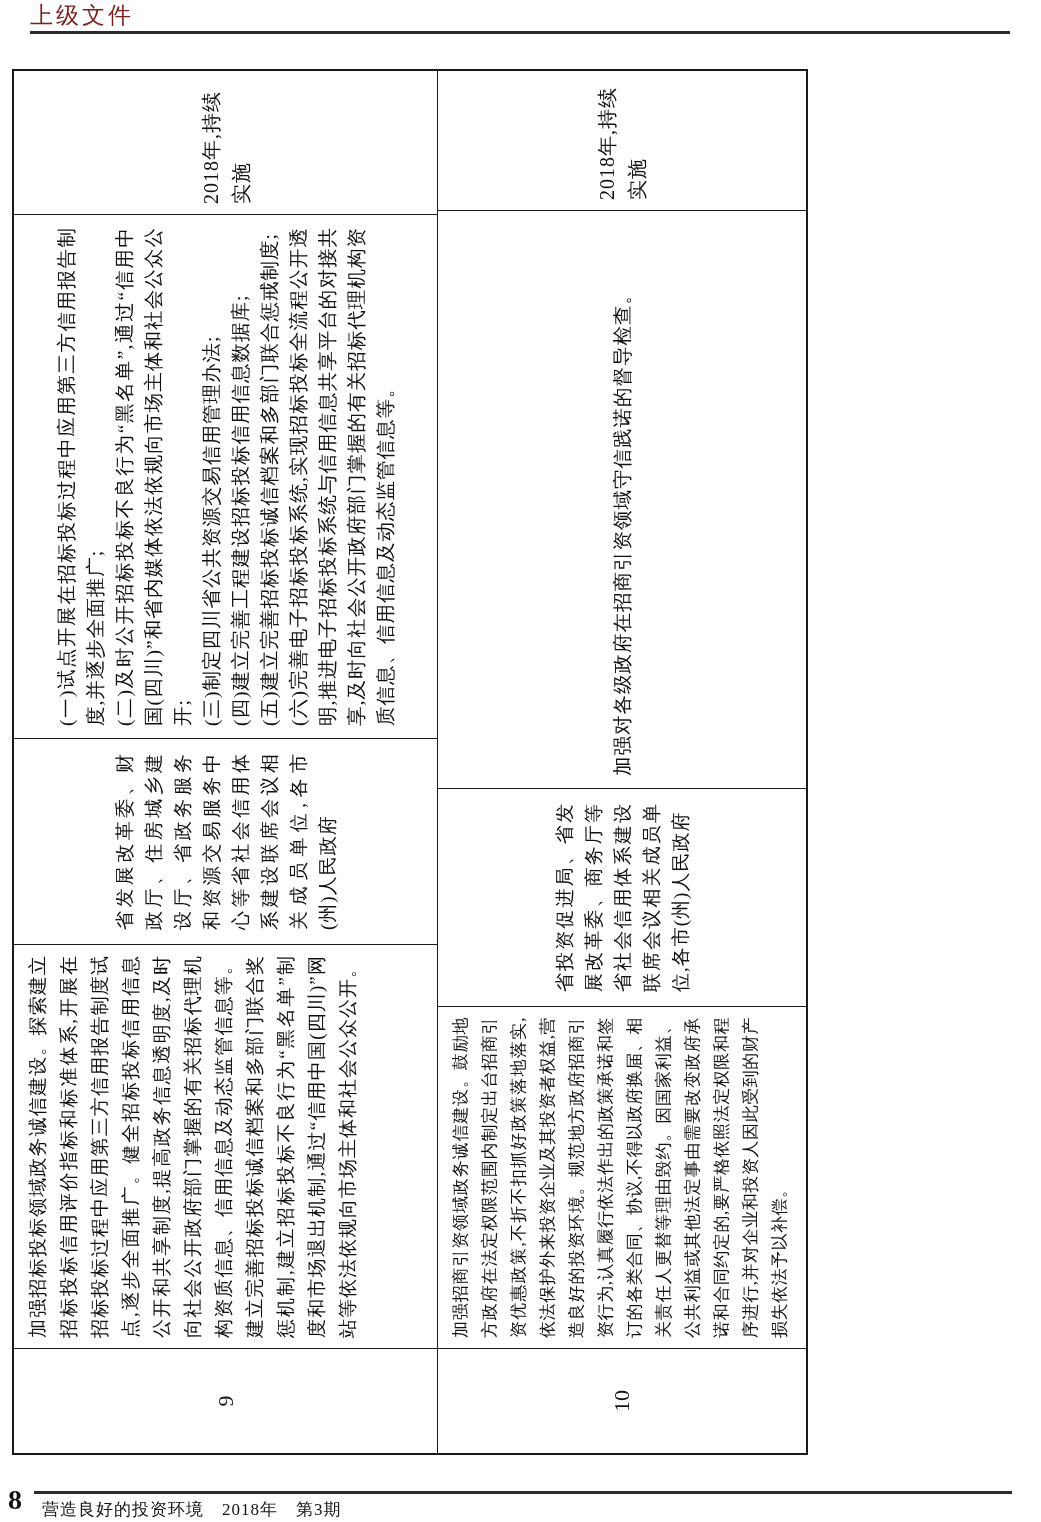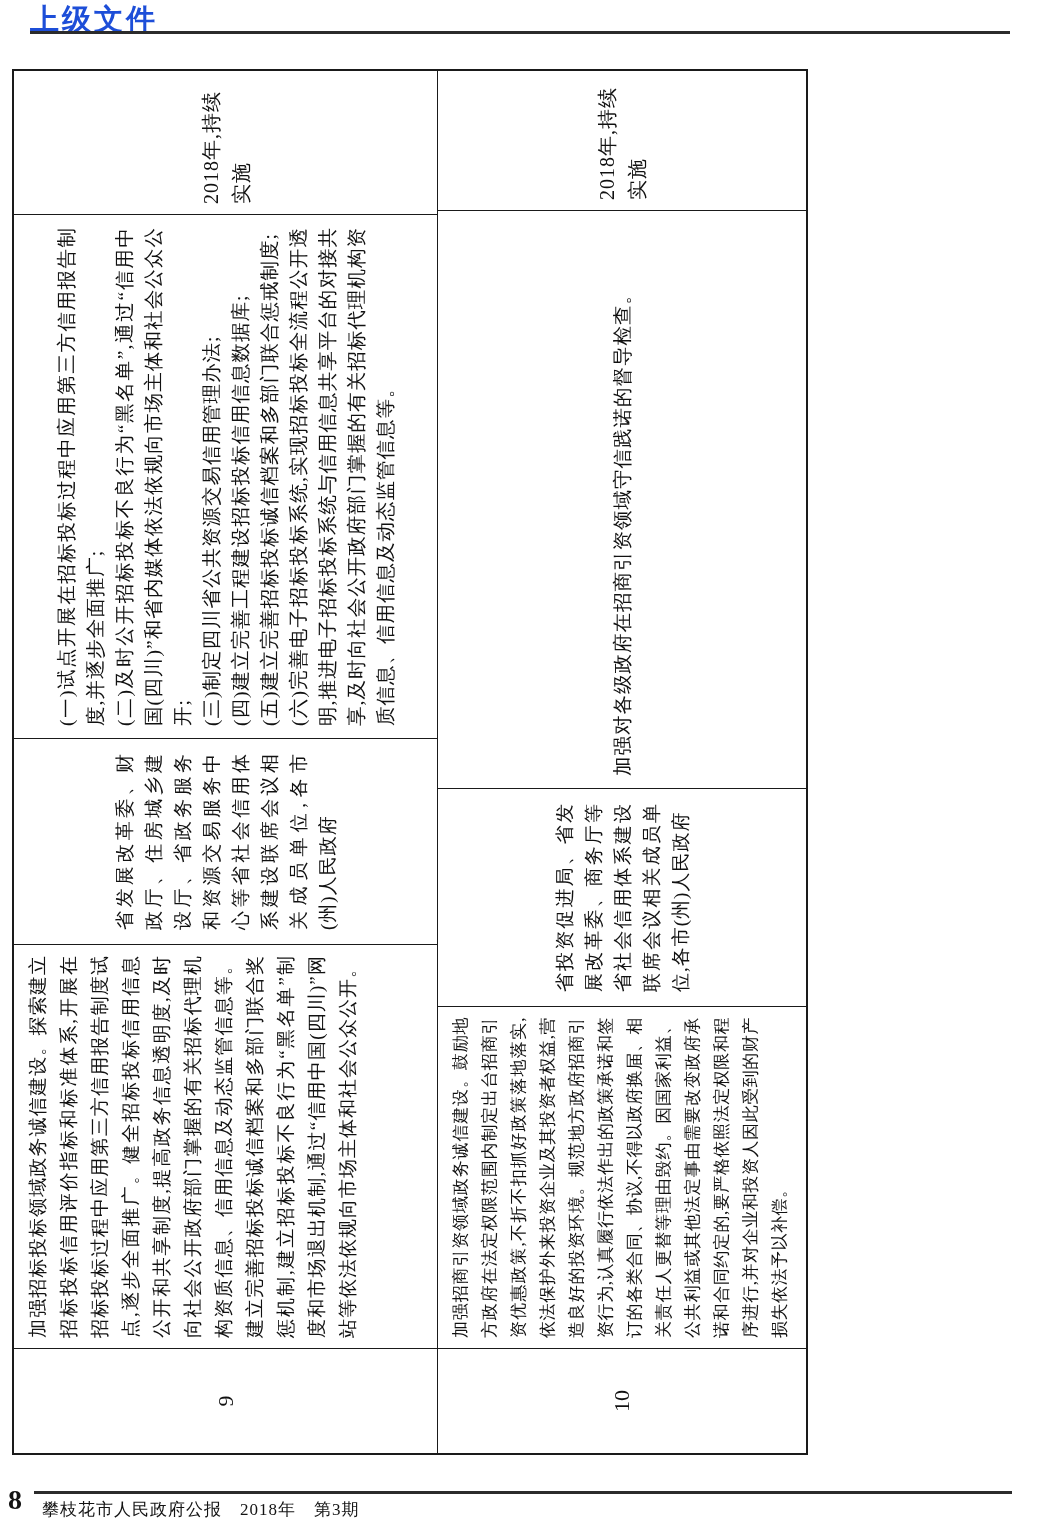--- a/index.html
+++ b/index.html
@@ -2,22 +2,22 @@
 <html><head>
 <meta charset="utf-8">
 <style>
   html,body{margin:0;padding:0;background:#e8e8e8;}
   .page{
     position:relative; width:1041px; height:1522px; background:#ffffff;
     overflow:hidden; font-family:"Liberation Serif","DejaVu Serif",serif; color:#111;
   }
   
   .header-title{
-    position:absolute; left:30px; top:0px; font-size:29px; font-weight:bold;
-    letter-spacing:3px; color:#1d4ed8;
+    position:absolute; left:30px; top:0px; font-size:23px; font-weight:normal;
+    letter-spacing:3px; color:#7f1d1d;
   }
   .header-rule{
     position:absolute; left:30px; top:31px; width:980px; height:3px; background:#2b2b2b;
   }
   
   .table-area{
     position:absolute; left:12px; top:69px; width:796px; height:1386px;
   }
   .table-landscape{
     width:1386px; height:796px; box-sizing:border-box;
@@ -91,15 +91,15 @@
         </div>
         <div class="cell cell-deadline c5">2018年,持续
 实施</div>
       </div>
 
     </div>
   </div>
 
   <div class="footer-page-number">8</div>
   <div class="footer-rule"></div>
-  <div class="footer-text">攀枝花市人民政府公报　2018年　第3期</div>
+  <div class="footer-text">营造良好的投资环境　2018年　第3期</div>
 
 </div>
 
 </body></html>

